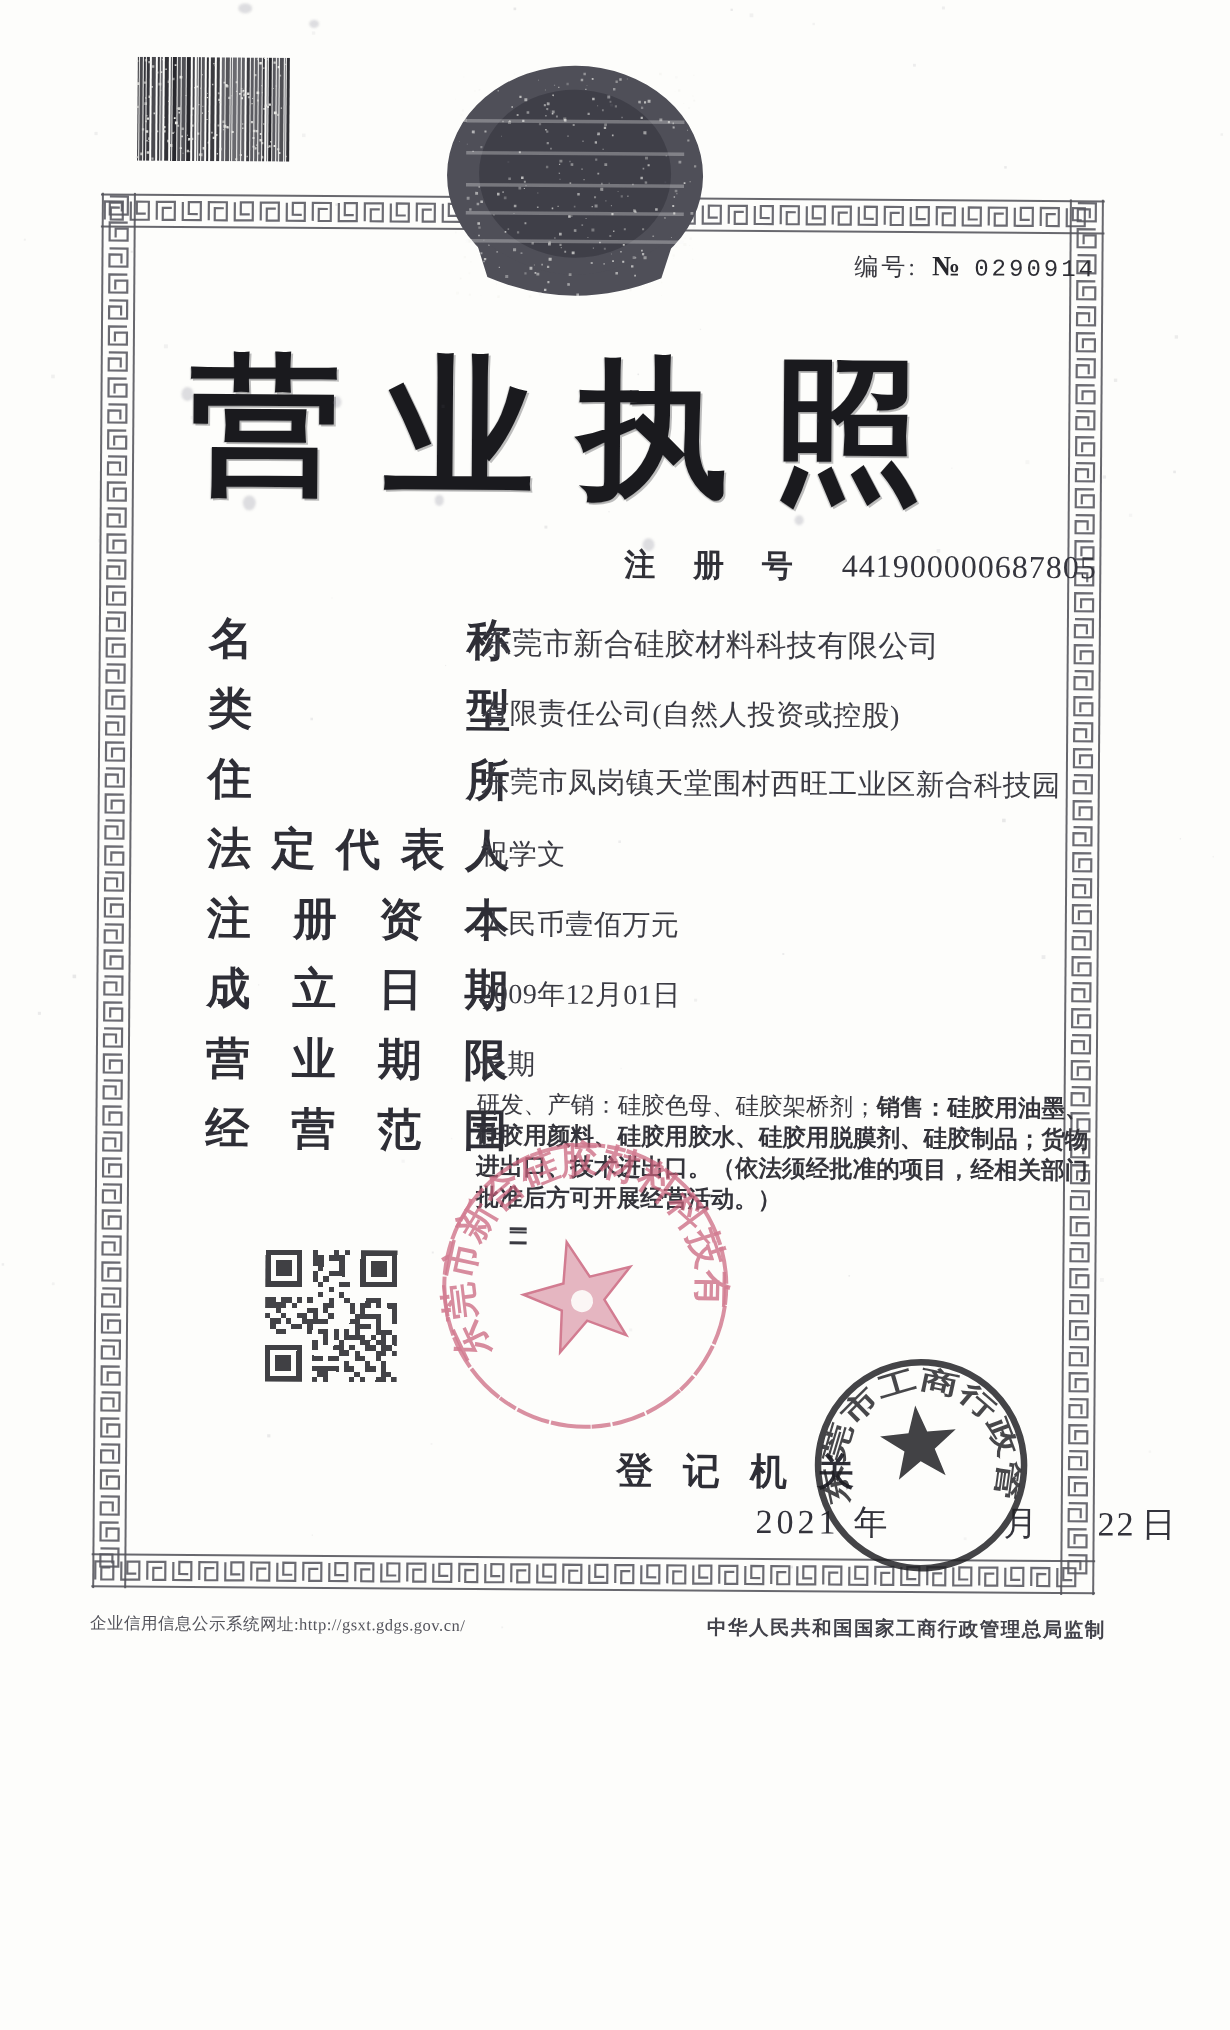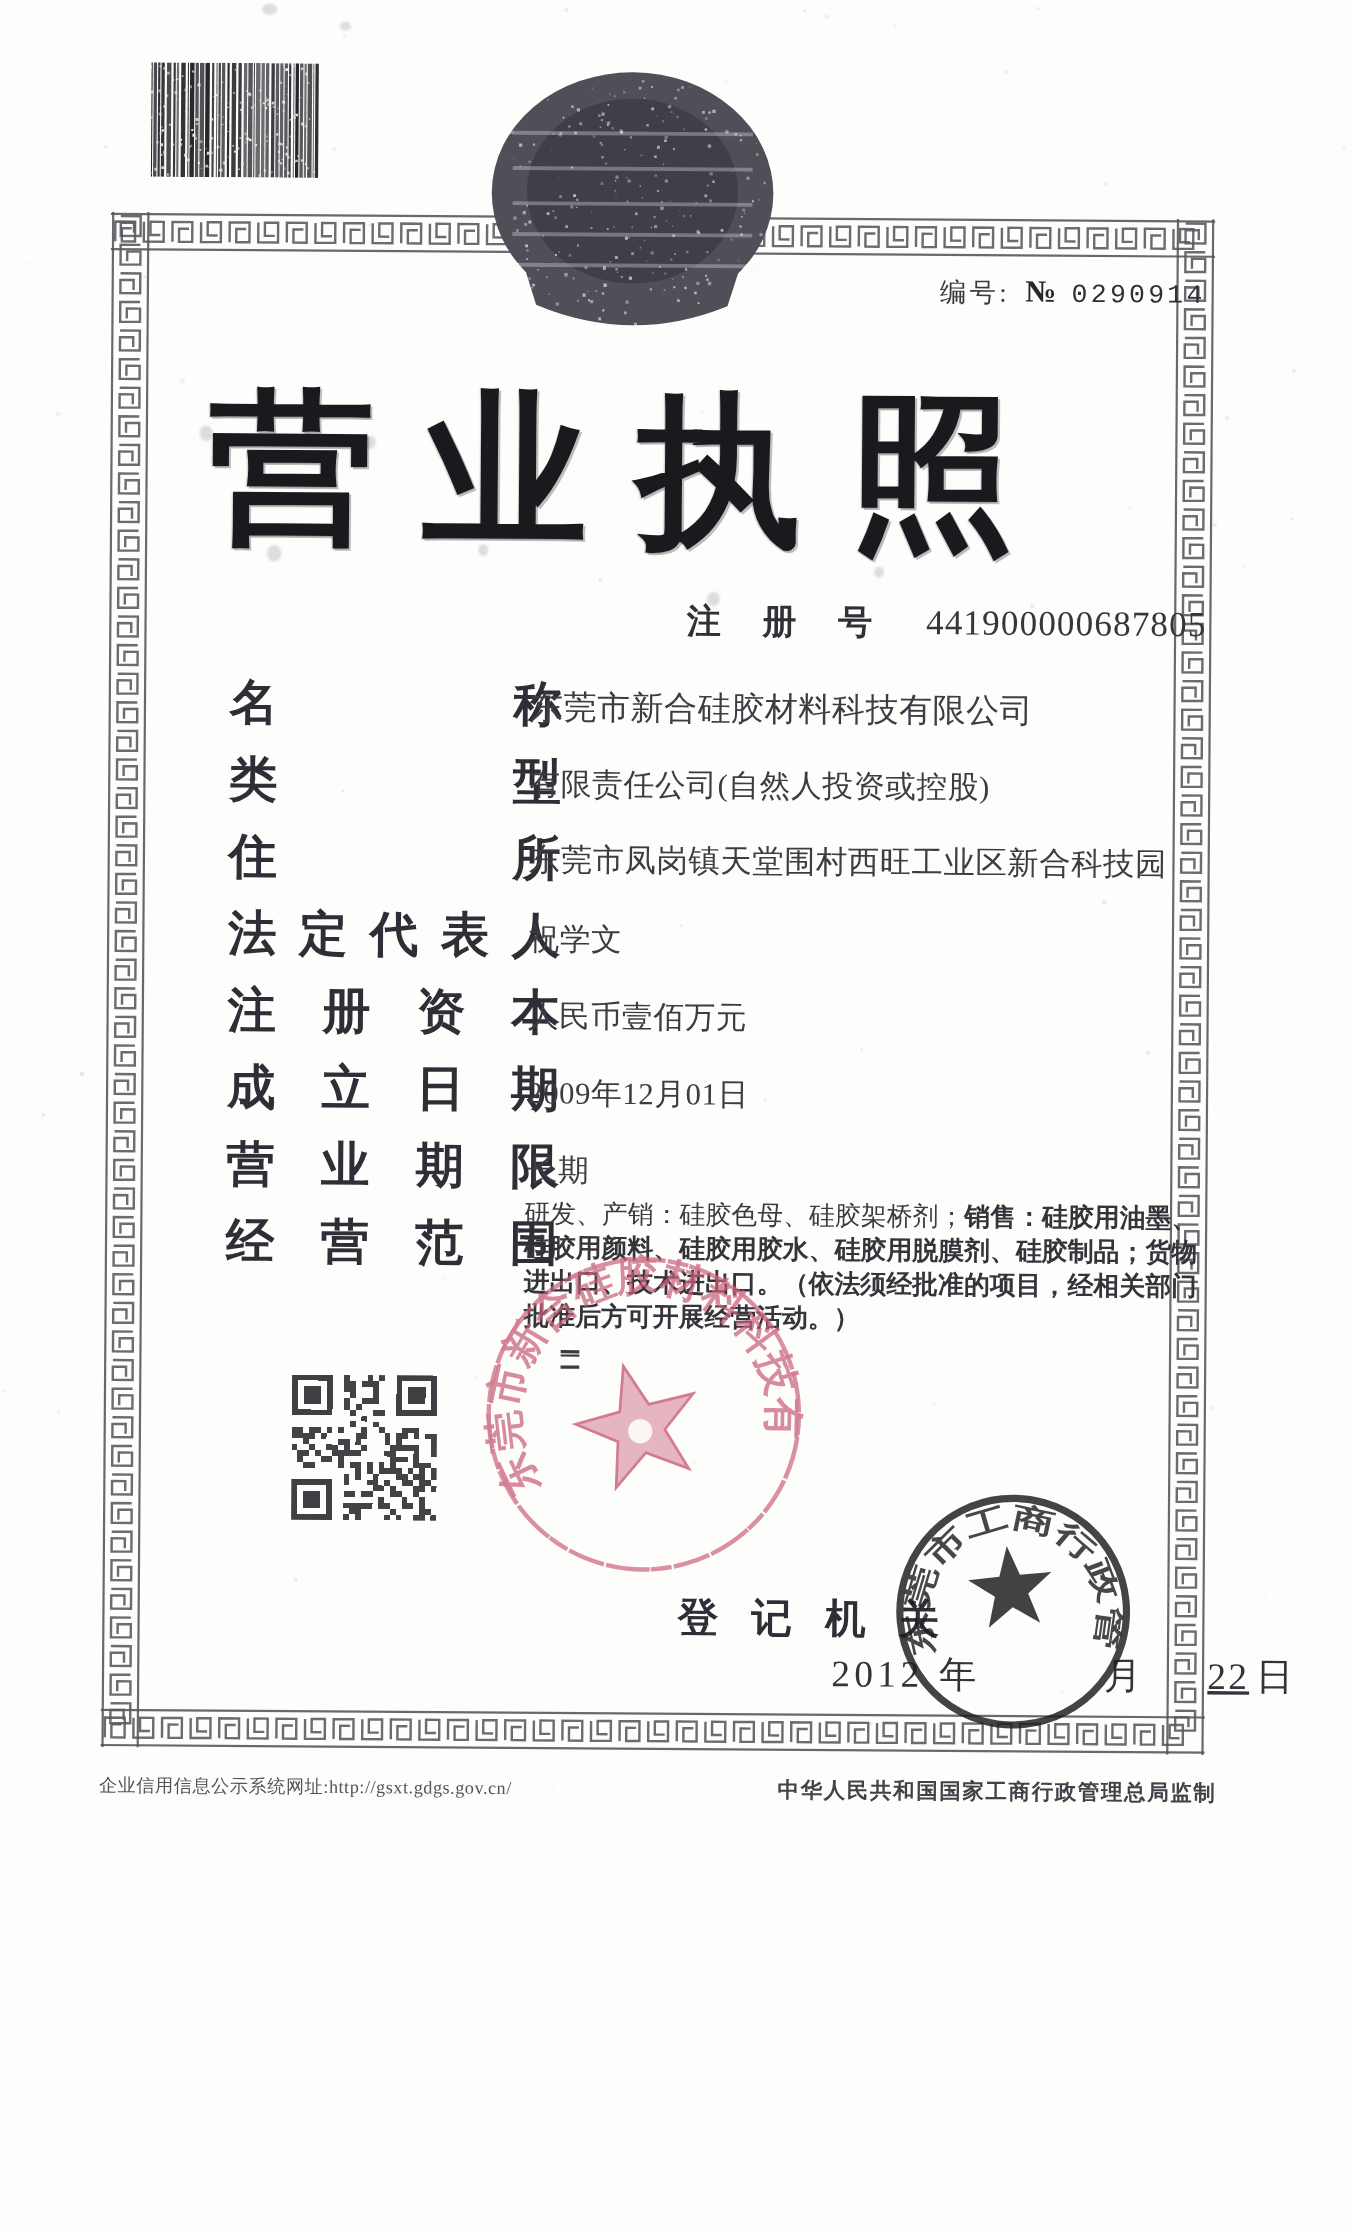--- a/index.html
+++ b/index.html
@@ -46,21 +46,21 @@
   
   .redseal{left:418px;top:1116px;z-index:6;opacity:.82;}
   .blackstamp{left:805px;top:1343px;z-index:7;opacity:.9;}
 
   
   .registrar{left:620px;top:1446px;font-size:37px;font-weight:600;letter-spacing:30px;color:#2e2e36;z-index:4;}
   .dateline{left:760px;top:1498px;display:flex;align-items:baseline;font-size:34px;color:#33333b;z-index:5;}
   .dateline .y{letter-spacing:4px;}
   .dateline .u1{margin-left:14px;}
   .dateline .u2{margin-left:116px;}
-  .dateline .d{margin-left:60px;letter-spacing:2px;text-decoration:underline;}
+  .dateline .d{margin-left:60px;letter-spacing:2px;}
   .dateline .u3{margin-left:6px;}
 
   
   .footL{left:95px;top:1616px;font-size:16.5px;color:#53535b;letter-spacing:.5px;z-index:3;}
   .footR{left:712px;top:1613px;font-size:19.5px;font-weight:600;color:#42424a;letter-spacing:1.5px;z-index:3;}
 
   
   .sm{position:absolute;background:rgba(95,95,115,.20);border-radius:50%;filter:blur(1px);z-index:2;}
   .tribar{position:absolute;left:512px;top:1228px;width:17px;height:11px;z-index:3;
           border-top:3px solid #3a3a41;border-bottom:3px solid #3a3a41;}
@@ -1099,21 +1099,21 @@
         <text font-size="38" font-weight="700" fill="#c9607a" textLength="560" lengthAdjust="spacingAndGlyphs" opacity=".88">
           <textPath href="#sealArc">东莞市新合硅胶材料科技有限公司</textPath>
         </text>
         <polygon points="0,-58 13.6,-18.7 55.1,-18 22,7.1 34.1,47 0,23.2 -34.1,47 -22,7.1 -55.1,-18 -13.6,-18.7" transform="translate(163,181)" fill="rgba(201,96,122,.55)" stroke="#c9607a" stroke-width="2.5"></polygon>
         <circle cx="163" cy="184" r="11" fill="#fdfdfb" opacity=".9"></circle>
       </g>
     </svg>
 
     <div class="abs registrar">登记机关</div>
     <div class="abs dateline">
-      <span class="y">2012</span>
+      <span class="y">2021</span>
       <span class="u1">年</span>
       <span class="u2">月</span>
       <span class="d">22</span>
       <span class="u3">日</span>
     </div>
 
     <svg class="abs blackstamp" width="240" height="240" viewBox="0 0 240 240">
       <g transform="rotate(-6 120 120)">
         <defs>
           <path id="stampArc" d="M 47,150 A 78,78 0 1 1 193,150"></path>

